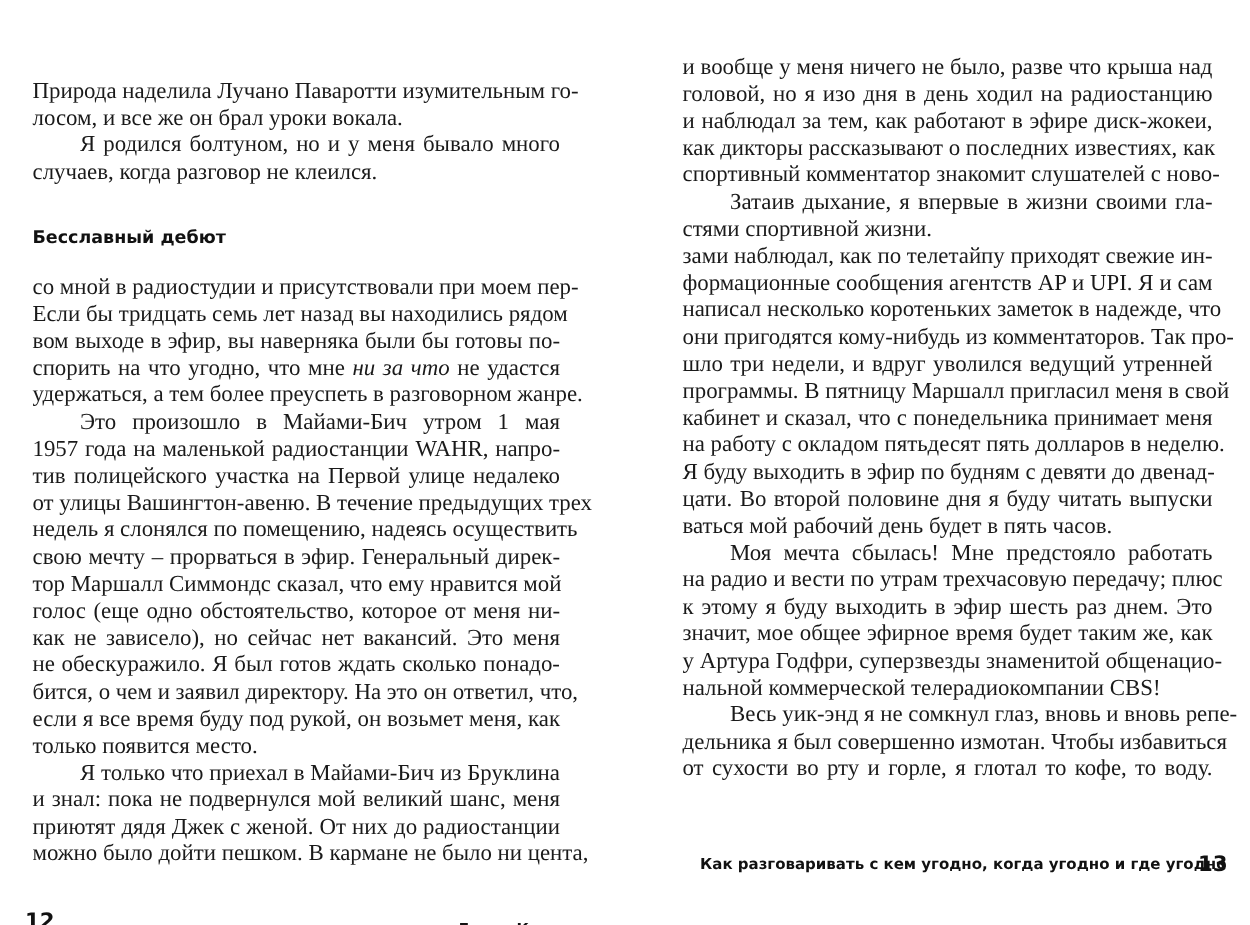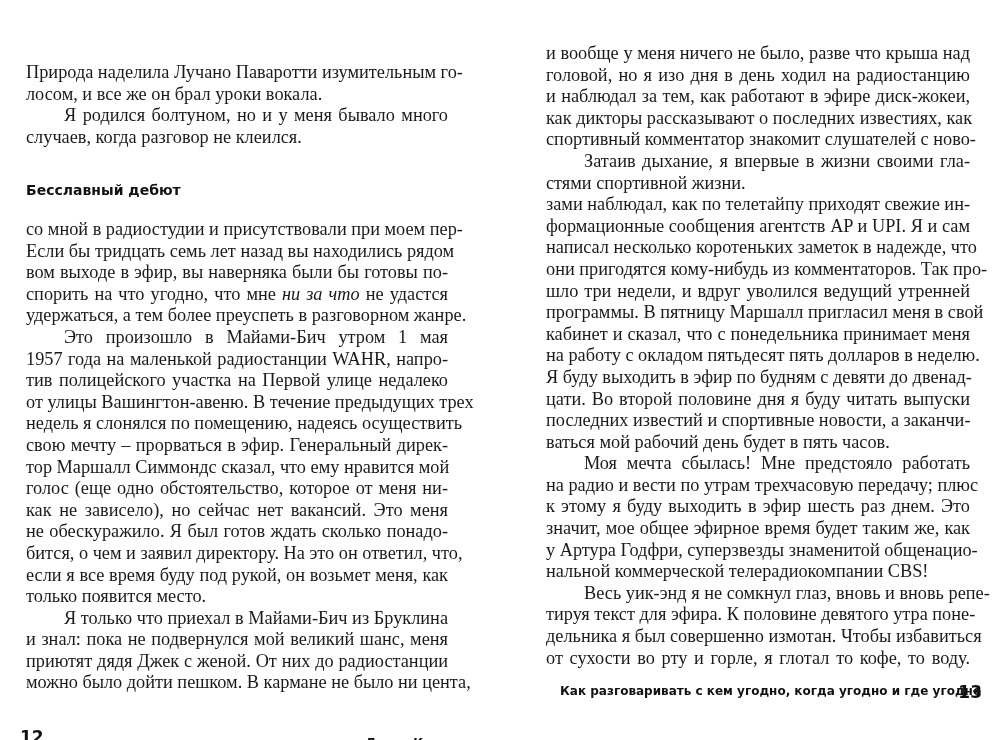--- a/index.html
+++ b/index.html
@@ -73,29 +73,27 @@
     <div class="line">зами наблюдал, как по телетайпу приходят свежие ин-</div>
     <div class="line">формационные сообщения агентств AP и UPI. Я и сам</div>
     <div class="line">написал несколько коротеньких заметок в надежде, что</div>
     <div class="line">они пригодятся кому-нибудь из комментаторов. Так про-</div>
     <div class="line">шло три недели, и вдруг уволился ведущий утренней</div>
     <div class="line">программы. В пятницу Маршалл пригласил меня в свой</div>
     <div class="line">кабинет и сказал, что с понедельника принимает меня</div>
     <div class="line">на работу с окладом пятьдесят пять долларов в неделю.</div>
     <div class="line">Я буду выходить в эфир по будням с девяти до двенад-</div>
     <div class="line">цати. Во второй половине дня я буду читать выпуски</div>
-    <div class="line">последних известий и спортивные новости, а заканчи-</div>
     <div class="line last">ваться мой рабочий день будет в пять часов.</div>
     <div class="line indent">Моя мечта сбылась! Мне предстояло работать</div>
     <div class="line">на радио и вести по утрам трехчасовую передачу; плюс</div>
     <div class="line">к этому я буду выходить в эфир шесть раз днем. Это</div>
     <div class="line">значит, мое общее эфирное время будет таким же, как</div>
     <div class="line">у Артура Годфри, суперзвезды знаменитой общенацио-</div>
     <div class="line last">нальной коммерческой телерадиокомпании CBS!</div>
     <div class="line indent">Весь уик-энд я не сомкнул глаз, вновь и вновь репе-</div>
-    <div class="line">тируя текст для эфира. К половине девятого утра поне-</div>
     <div class="line">дельника я был совершенно измотан. Чтобы избавиться</div>
     <div class="line">от сухости во рту и горле, я глотал то кофе, то воду.</div>
   </div>
 
   <div class="folio running" style="left:60px; top:684px;">Как разговаривать с кем угодно, когда угодно и где угодно</div>
   <div class="folio page-num" style="right:18px; top:682px;">13</div>
 </div>
 
 </body></html>

